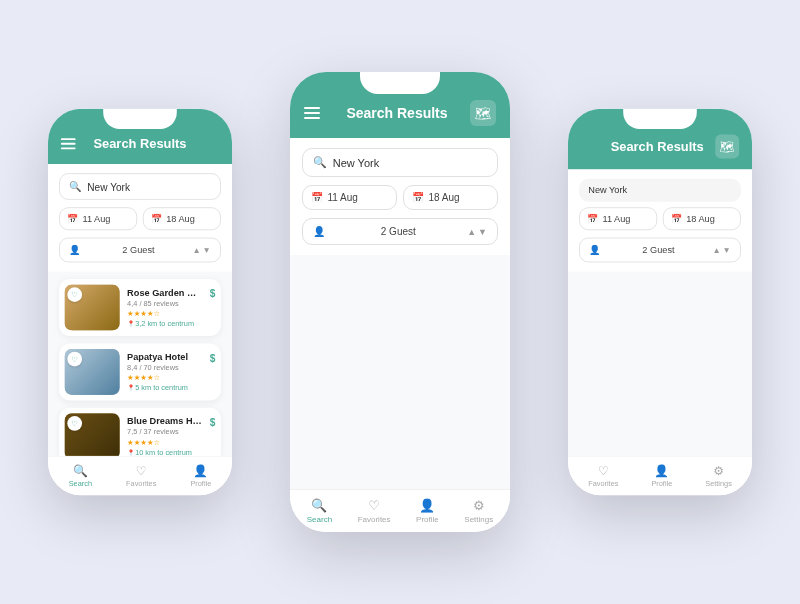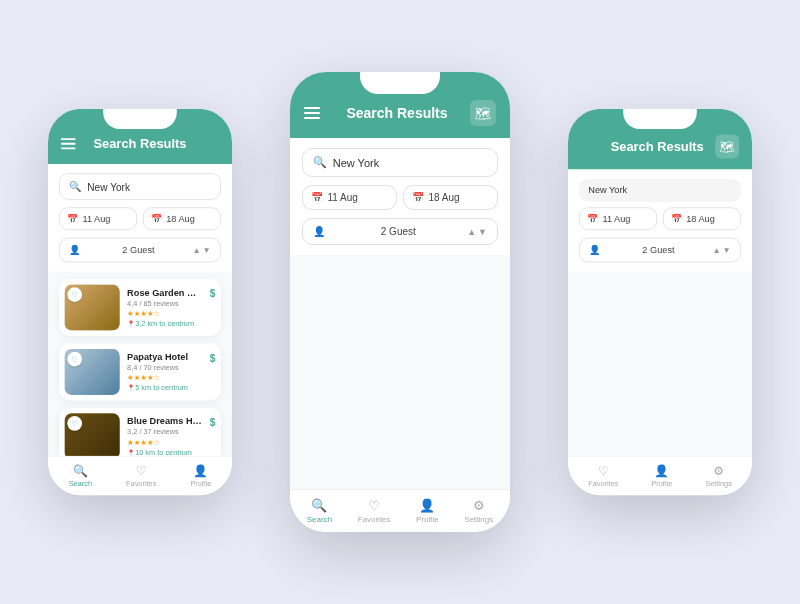--- a/index.html
+++ b/index.html
@@ -412,21 +412,21 @@
           </div>
           <div class="hotel-price">$</div>
         </div>
         <div class="hotel-card">
           <div class="hotel-img">
             <div class="hotel-img-bg hotel-img-3"></div>
             <div class="heart-btn">♡</div>
           </div>
           <div class="hotel-info">
             <div class="hotel-name">Blue Dreams Hotel</div>
-            <div class="hotel-reviews"><span>3,2</span> / <span>37 reviews</span></div>
+            <div class="hotel-reviews"><span>7,5</span> / <span>37 reviews</span></div>
             <div class="stars">★★★★☆</div>
             <div class="hotel-dist">10 km to centrum</div>
           </div>
           <div class="hotel-price">$</div>
         </div>
       </div>
     </div>
     <div class="bottom-nav">
       <div class="nav-item active">
         <span class="nav-icon">🔍</span>

